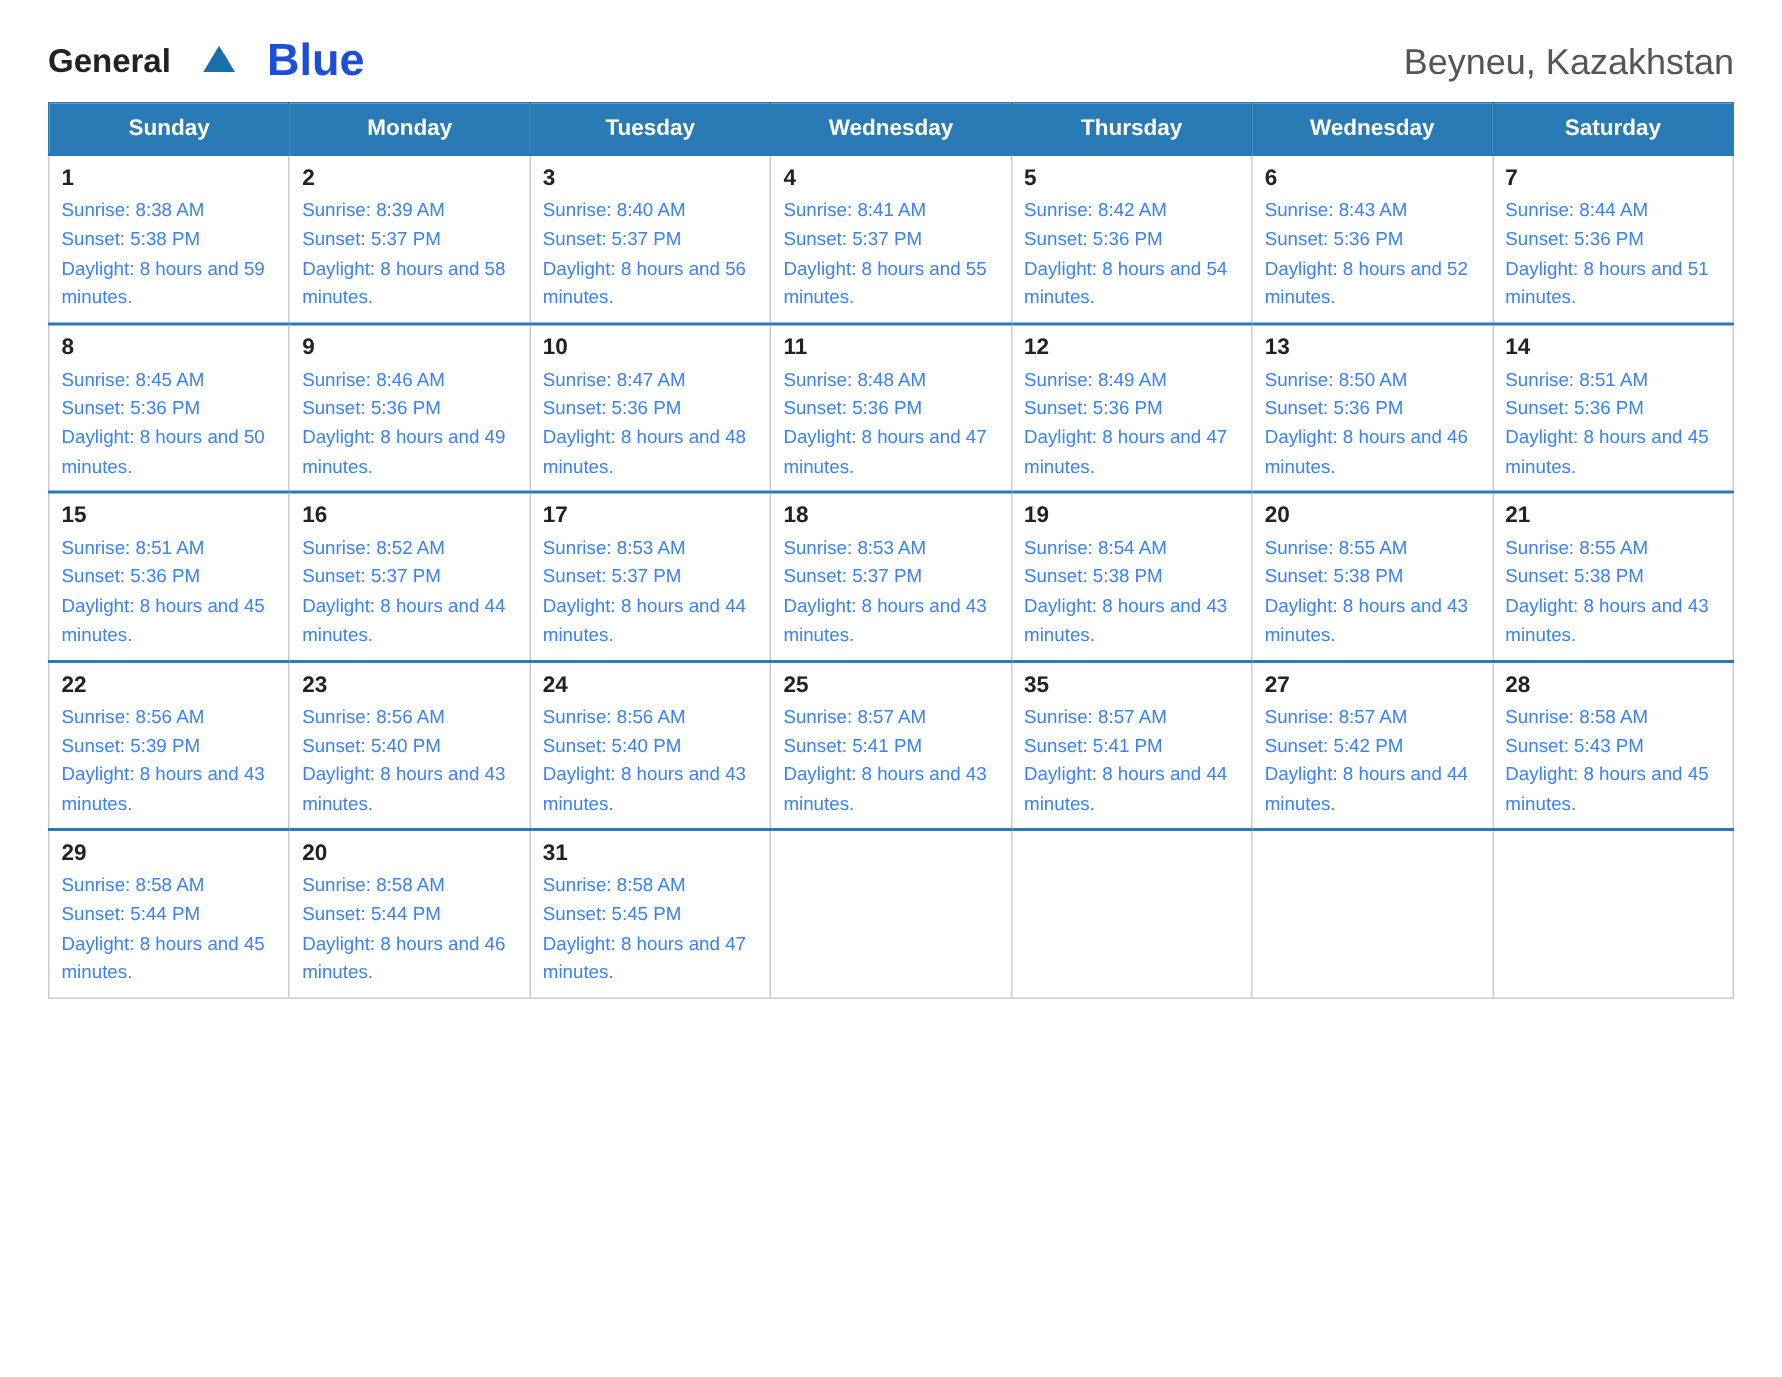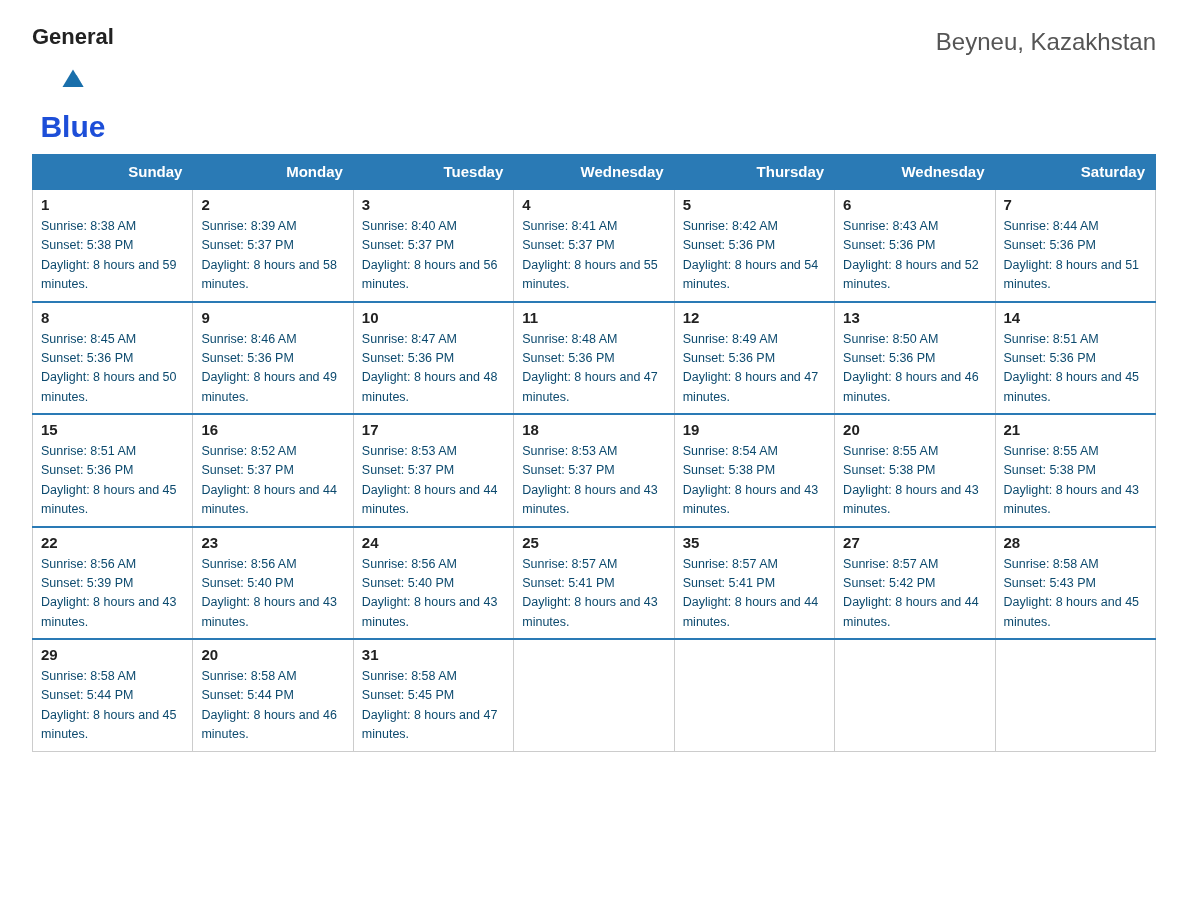--- a/index.html
+++ b/index.html
@@ -13,21 +13,20 @@
     .header-row {
       display: flex;
       justify-content: space-between;
       align-items: flex-start;
       margin-bottom: 8px;
     }
     .logo {
       display: flex;
       align-items: center;
       gap: 16px;
-      flex-direction: column;
     }
     .logo-text-general {
       font-size: 22px;
       font-weight: bold;
       color: #222;
     }
     .logo-text-blue {
       font-size: 30px;
       font-weight: bold;
       color: #1d4ed8;
@@ -56,21 +55,21 @@
       width: 100%;
       border-collapse: collapse;
       margin-top: 10px;
     }
     thead tr th {
       background: #2a7ab5;
       color: #fff;
       font-size: 15px;
       font-weight: bold;
       padding: 8px 10px;
-      text-align: right;
+      text-align: center;
       border: 1px solid #2a7ab5;
     }
     tbody tr td {
       border: 1px solid #ccc;
       border-top: 2px solid #2a7ab5;
       vertical-align: top;
       padding: 6px 8px;
       font-size: 13px;
       color: #222;
       width: calc(100% / 7);
@@ -81,21 +80,21 @@
     }
     .day-num {
       font-size: 15px;
       font-weight: bold;
       display: block;
       margin-bottom: 4px;
     }
     .day-info {
       font-size: 12.5px;
       line-height: 1.55;
-      color: #0c4a6e;
+      color: #3b82f6;
     }
     tbody tr:not(:first-child) td {
       border-top: 2px solid #2a7ab5;
     }
     .empty-cell {
       background: #fff;
     }
   </style>
 </head>
 <body>

